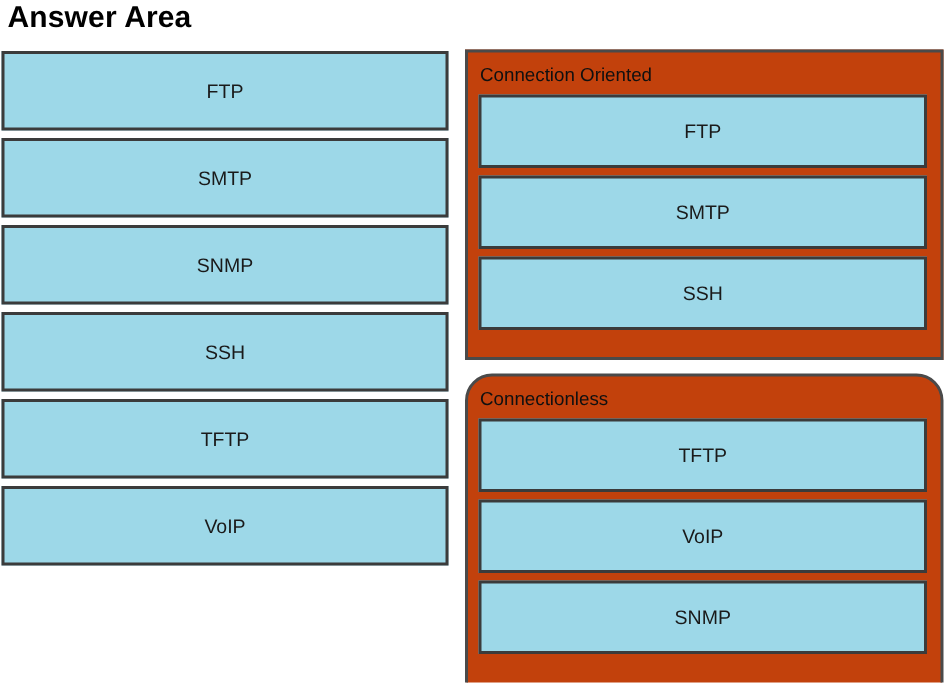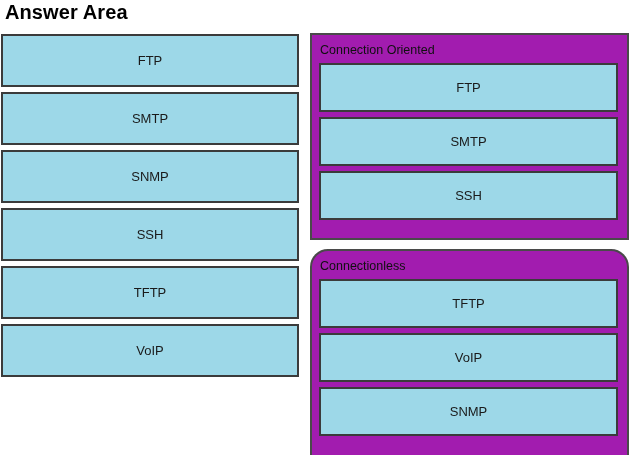--- a/index.html
+++ b/index.html
@@ -50,21 +50,21 @@
     line-height: 1;
   }
   .source-tile:last-child { margin-bottom: 0; }
 
   
   .target-panel {
     position: absolute;
     left: 310px;
     width: 319px;
     box-sizing: border-box;
-    background: #a21caf;
+    background: #c2410c;
     border: 2px solid #4a4a4a;
     padding: 6px 6px 6px 7px;
   }
   #panel-connection-oriented {
     top: 33px;
     height: 207px;
   }
   #panel-connectionless {
     top: 249px;
     height: 232px;

